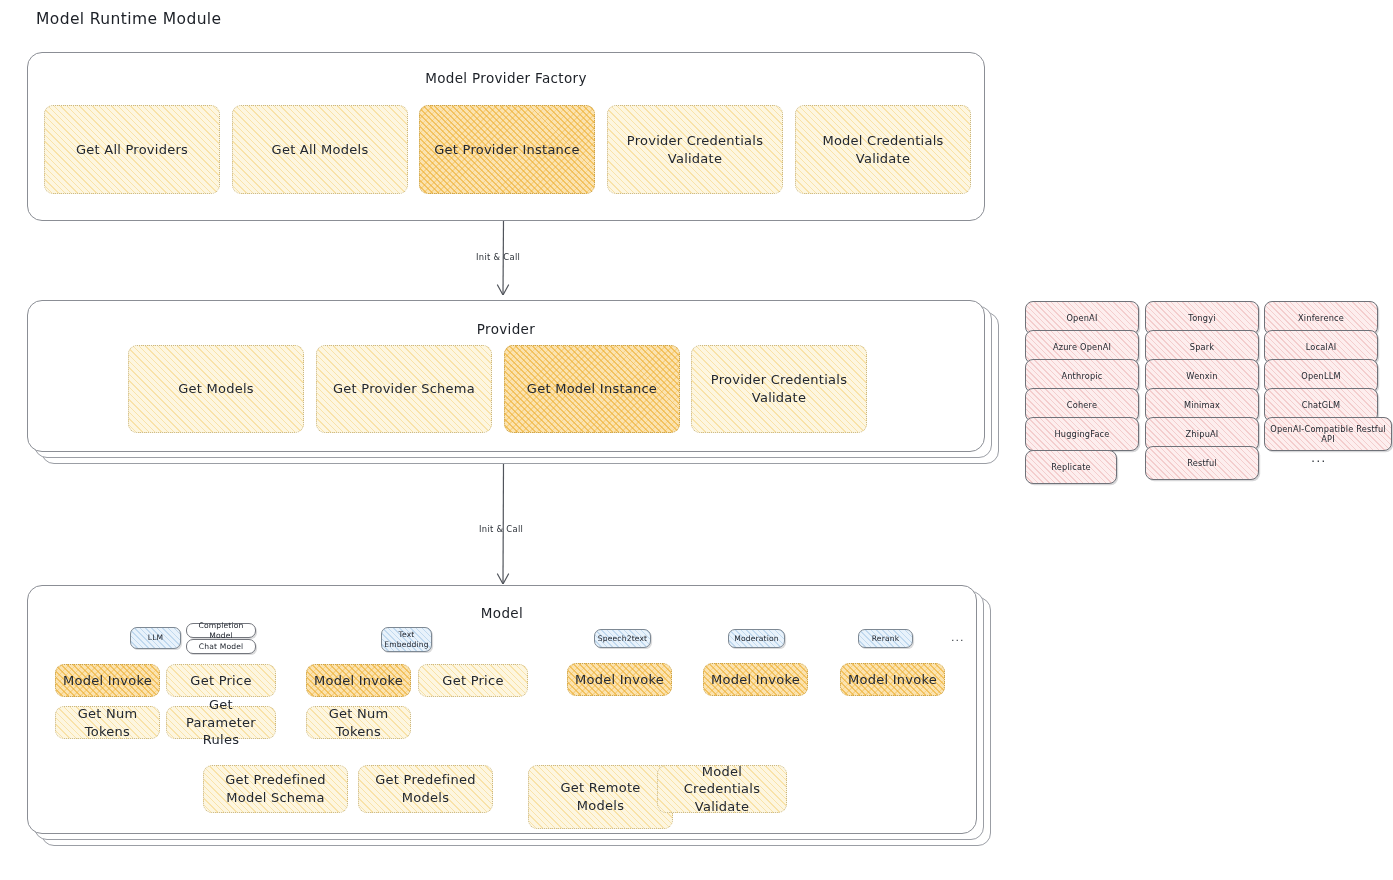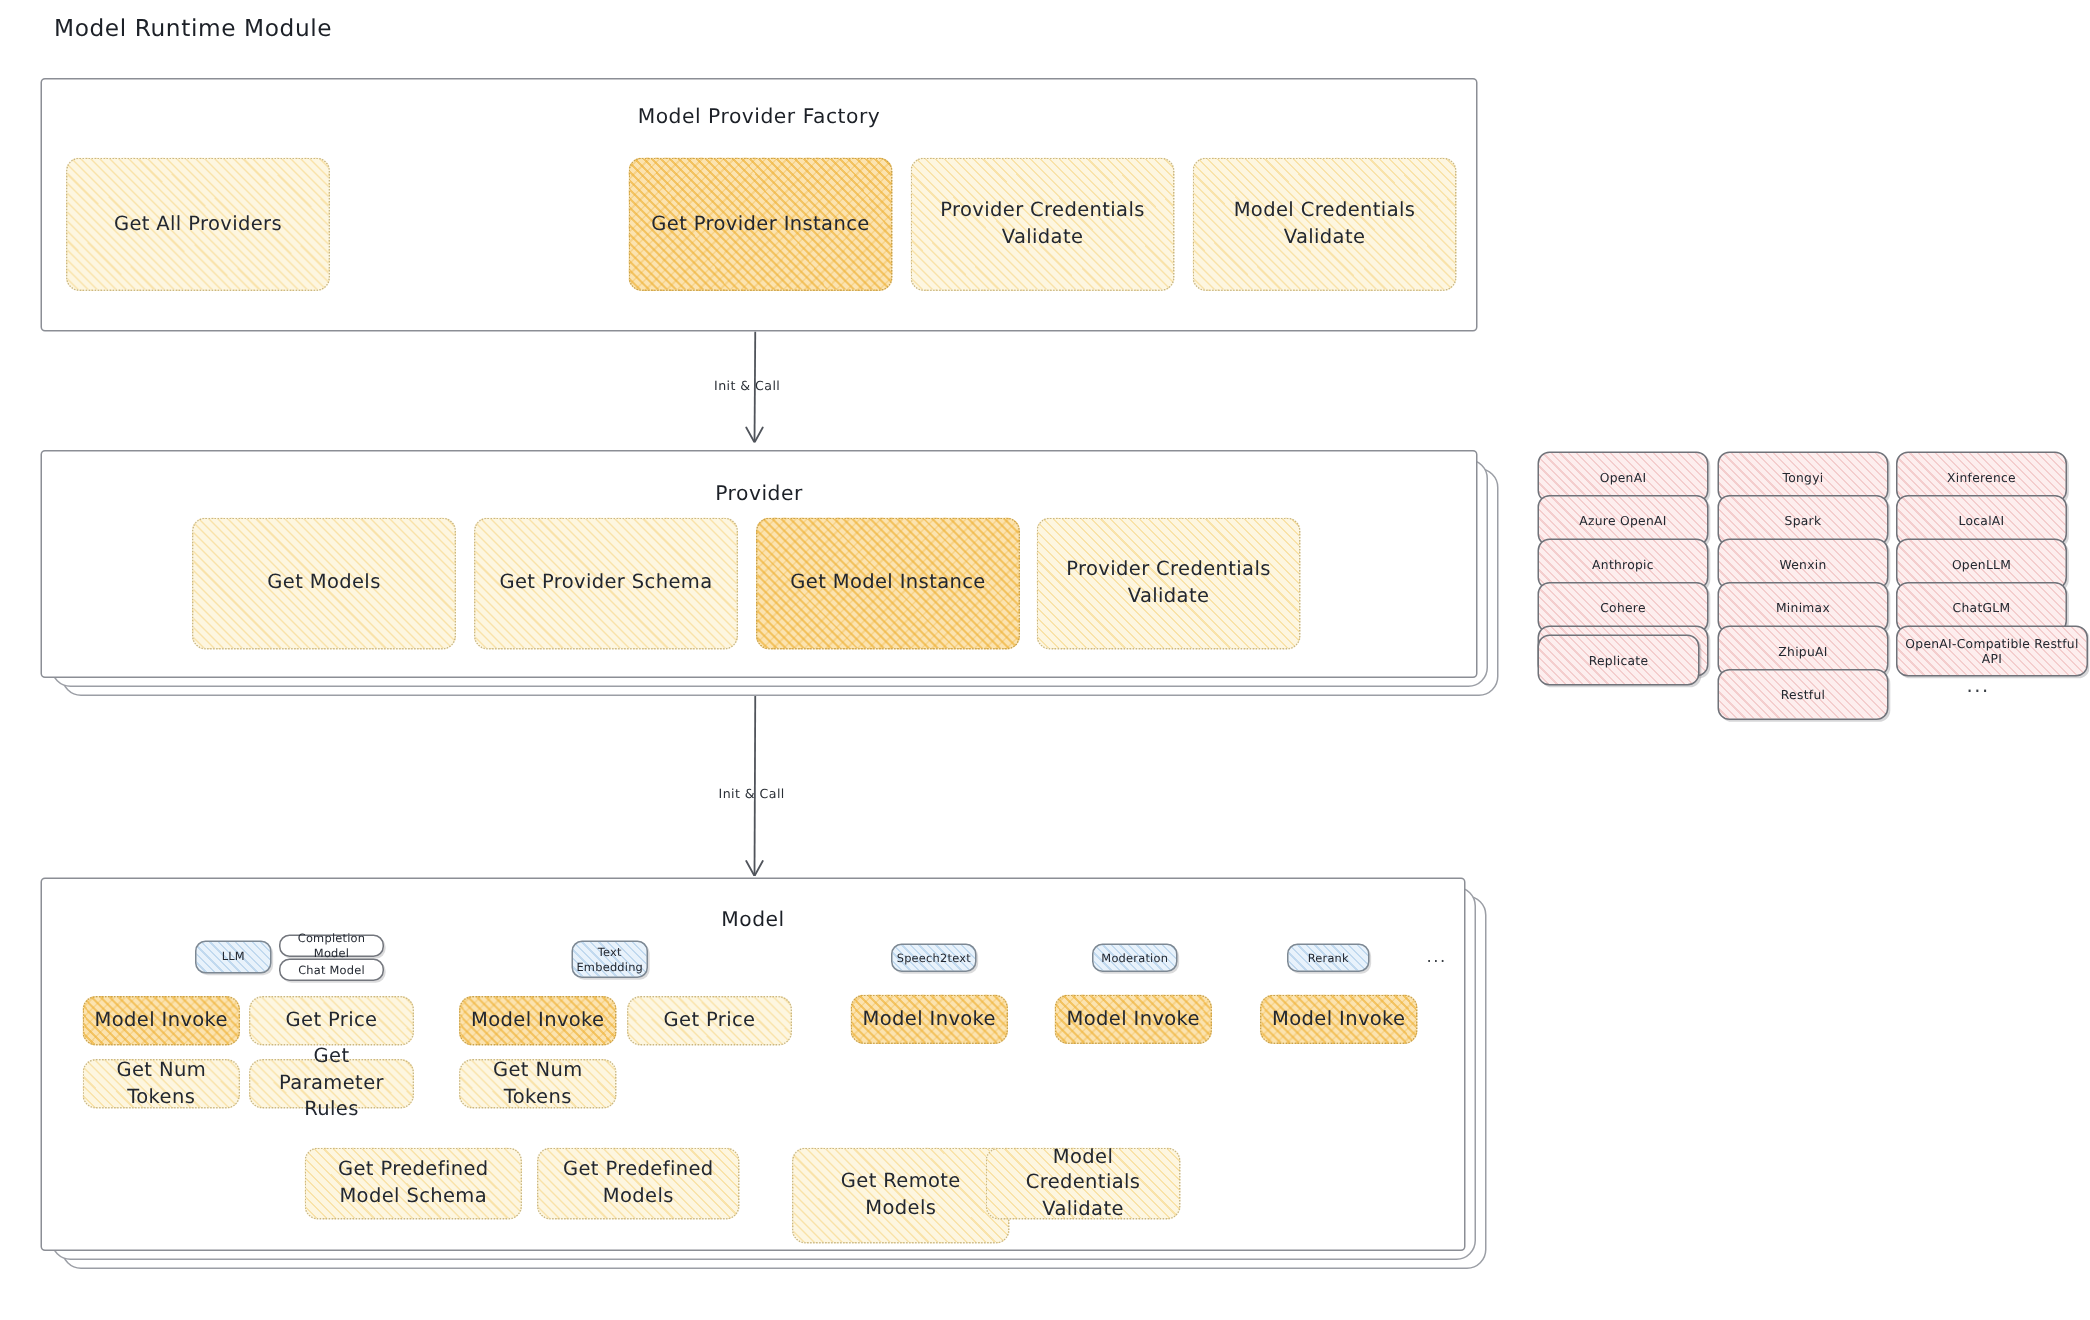--- a/index.html
+++ b/index.html
@@ -25,21 +25,21 @@
     font-size: 15.5px;
     letter-spacing: .4px;
     color: #1c2027;
   }
 
   
   .panel {
     position: absolute;
     background: #ffffff;
     border: 1.15px solid #8b8e95;
-    border-radius: 3px;
+    border-radius: 15px;
   }
   .panel-shadow {
     position: absolute;
     background: #ffffff;
     border: 1.1px solid #9b9ea5;
     border-radius: 13px;
   }
   .panel-title {
     position: absolute;
     left: 0; right: 0;
@@ -163,20 +163,21 @@
 
 <div id="canvas">
 
   <div id="page-title" class="hand">Model Runtime Module</div>
 
   <div class="panel" style="left:27px; top:52px; width:958px; height:169px;">
     <div class="panel-title hand" style="top:17px;">Model Provider Factory</div>
   </div>
 
   <div class="node fill-pale hand" style="left:44px; top:105px; width:176px; height:89px;">Get All Providers</div>
+  <div class="node fill-pale hand" style="left:232px; top:105px; width:176px; height:89px;">Get All Models</div>
   <div class="node fill-strong hand" style="left:419px; top:105px; width:176px; height:89px;">Get Provider Instance</div>
   <div class="node fill-pale hand" style="left:607px; top:105px; width:176px; height:89px;">Provider Credentials Validate</div>
   <div class="node fill-pale hand" style="left:795px; top:105px; width:176px; height:89px;">Model Credentials Validate</div>
 
   <svg class="conn" style="left:480px; top:221px; width:46px; height:74px;" viewBox="0 0 46 74">
     <path d="M23.5 0 L23 74" stroke="#50545b" stroke-width="1.2" fill="none"></path>
     <path d="M17.5 64 L23 74 L28.5 64" stroke="#50545b" stroke-width="1.2" fill="none" stroke-linecap="round"></path>
   </svg>
   <div class="conn-label hand" style="left:476px; top:252px;">Init &amp; Call</div>
 
@@ -195,21 +196,21 @@
     <path d="M23.5 0 L23 120" stroke="#50545b" stroke-width="1.2" fill="none"></path>
     <path d="M17.5 110 L23 120 L28.5 110" stroke="#50545b" stroke-width="1.2" fill="none" stroke-linecap="round"></path>
   </svg>
   <div class="conn-label hand" style="left:479px; top:524px;">Init &amp; Call</div>
 
   <div class="chip hand" style="left:1025px; top:301px; width:114px; height:23px;">OpenAI</div>
   <div class="chip hand" style="left:1025px; top:330px; width:114px; height:23px;">Azure OpenAI</div>
   <div class="chip hand" style="left:1025px; top:359px; width:114px; height:23px;">Anthropic</div>
   <div class="chip hand" style="left:1025px; top:388px; width:114px; height:23px;">Cohere</div>
   <div class="chip hand" style="left:1025px; top:417px; width:114px; height:23px;">HuggingFace</div>
-  <div class="chip hand" style="left:1025px; top:423px; width:108px; height:23px;">Replicate</div>
+  <div class="chip hand" style="left:1025px; top:450px; width:92px; height:23px;">Replicate</div>
 
   <div class="chip hand" style="left:1145px; top:301px; width:114px; height:23px;">Tongyi</div>
   <div class="chip hand" style="left:1145px; top:330px; width:114px; height:23px;">Spark</div>
   <div class="chip hand" style="left:1145px; top:359px; width:114px; height:23px;">Wenxin</div>
   <div class="chip hand" style="left:1145px; top:388px; width:114px; height:23px;">Minimax</div>
   <div class="chip hand" style="left:1145px; top:417px; width:114px; height:23px;">ZhipuAI</div>
   <div class="chip hand" style="left:1145px; top:446px; width:114px; height:23px;">Restful</div>
 
   <div class="chip hand" style="left:1264px; top:301px; width:114px; height:23px;">Xinference</div>
   <div class="chip hand" style="left:1264px; top:330px; width:114px; height:23px;">LocalAI</div>

